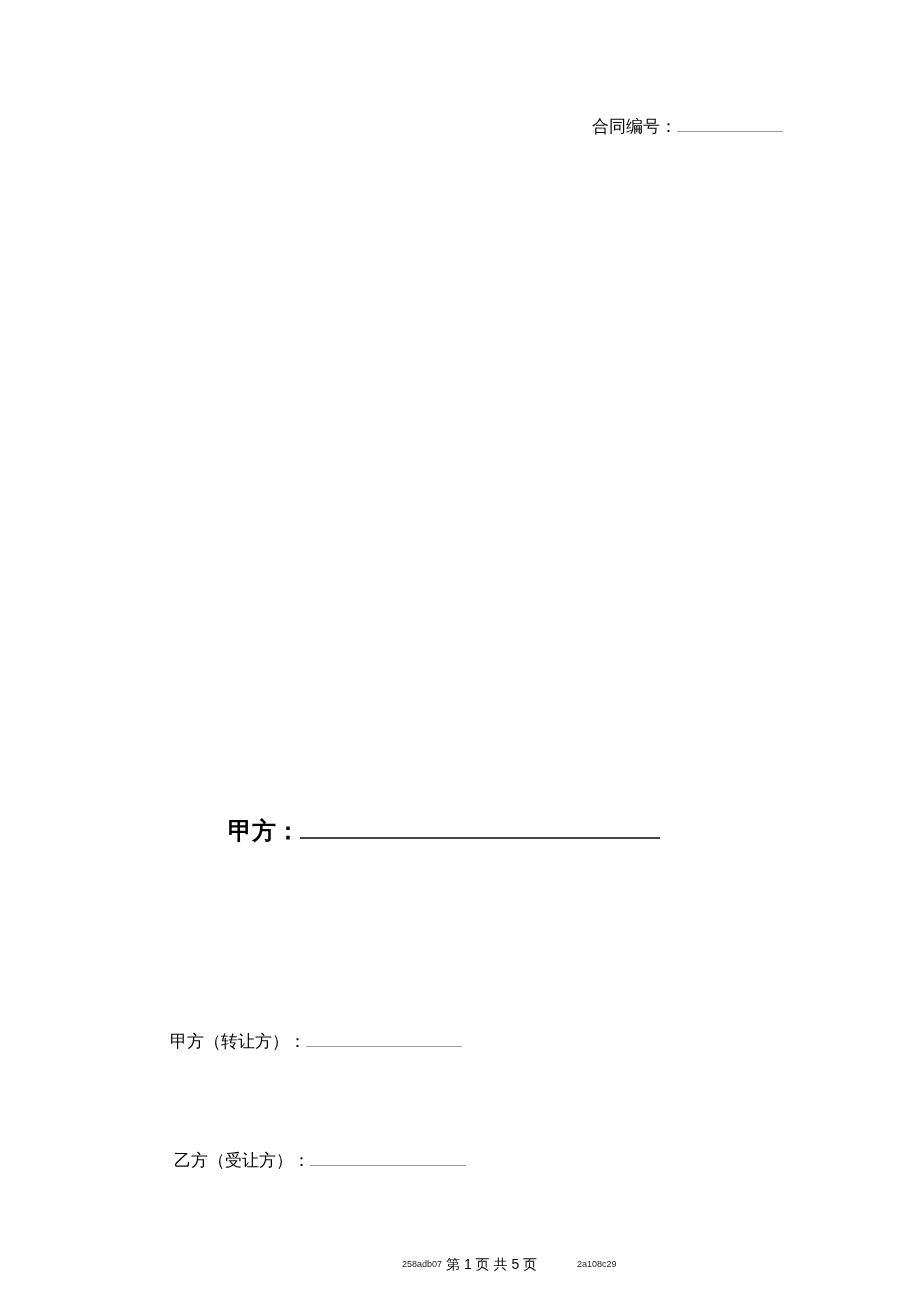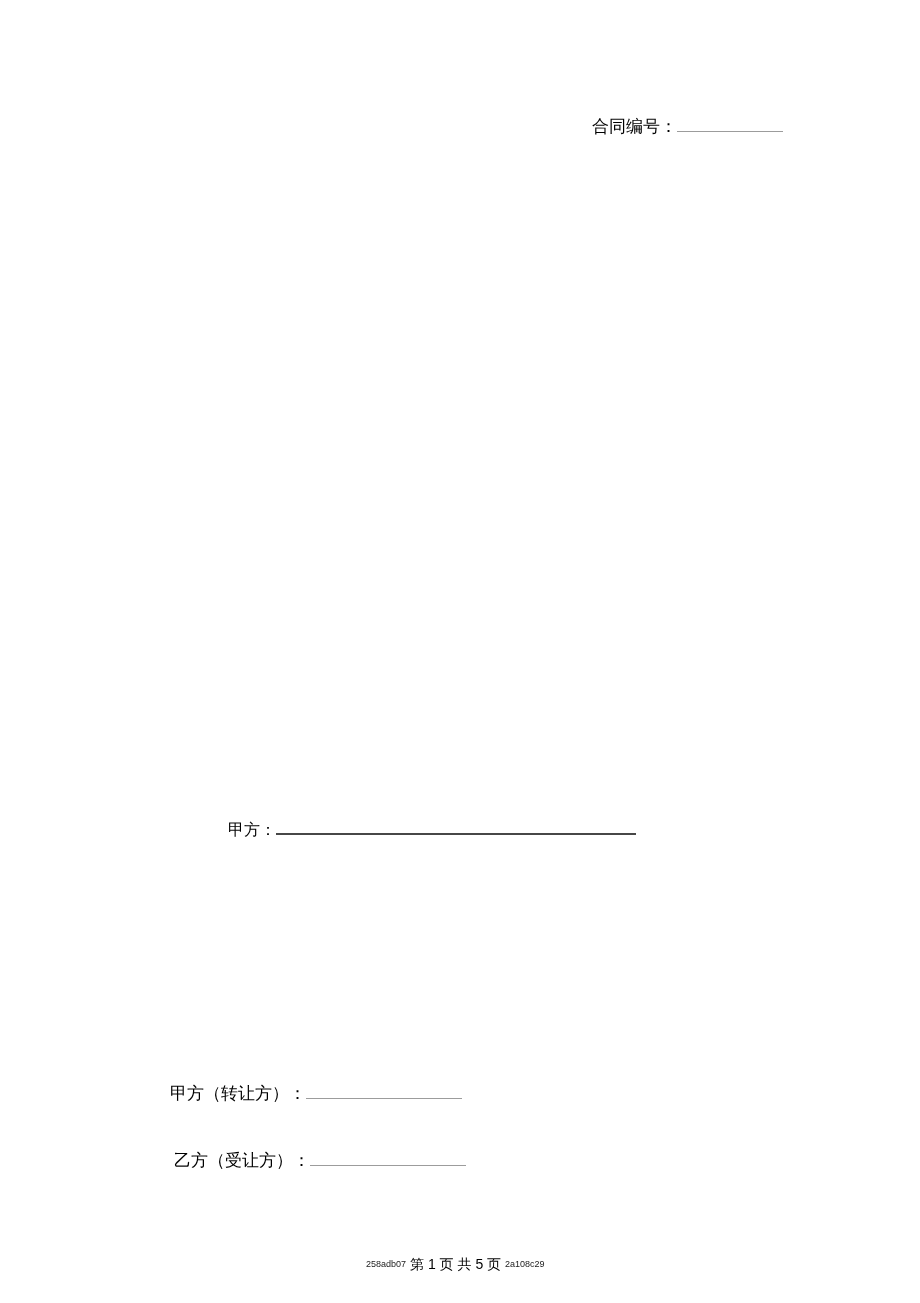--- a/index.html
+++ b/index.html
@@ -36,37 +36,37 @@
     font-size: 37px;
     font-weight: 700;
     letter-spacing: 0px;
     line-height: 46px;
     white-space: nowrap;
   }
   
   .line-bold {
     position: absolute;
     font-family: "Liberation Sans", "DejaVu Sans", sans-serif;
-    font-size: 16px;
-    font-weight: 400;
+    font-size: 24px;
+    font-weight: 700;
     line-height: 30px;
     white-space: nowrap;
   }
   .party-a { left: 228px; top: 815px; }
   .party-b { left: 228px; top: 918px; }
   .sign-date { left: 227px; top: 1019px; }
   
   .line-thin {
     position: absolute;
     font-family: "Liberation Serif", "DejaVu Serif", serif;
     font-size: 17px;
     line-height: 24px;
     white-space: nowrap;
   }
-  .transferor { left: 170px; top: 1082px; }
+  .transferor { left: 170px; top: 1030px; }
   .transferee { left: 174px; top: 1149px; }
   
   .blank {
     display: inline-block;
     height: 1em;
     vertical-align: baseline;
   }
   .blank.dark  { border-bottom: 2px solid #474747; }
   .blank.gray  { border-bottom: 1px solid #9c9c9c; }
   .blank.black { border-bottom: 2px solid #111111; }
@@ -81,20 +81,21 @@
     position: absolute;
     left: 366px;
     top: 1255px;
     white-space: nowrap;
     font-family: "Liberation Sans", "DejaVu Sans", sans-serif;
   }
   .footer .code {
     font-size: 9px;
     color: #222222;
     vertical-align: 2px;
+    margin-left: 36px;
   }
   .footer .page-info {
     font-size: 14px;
     color: #000000;
     margin: 0 4px;
   }
 </style>
 </head>
 <body>
 

